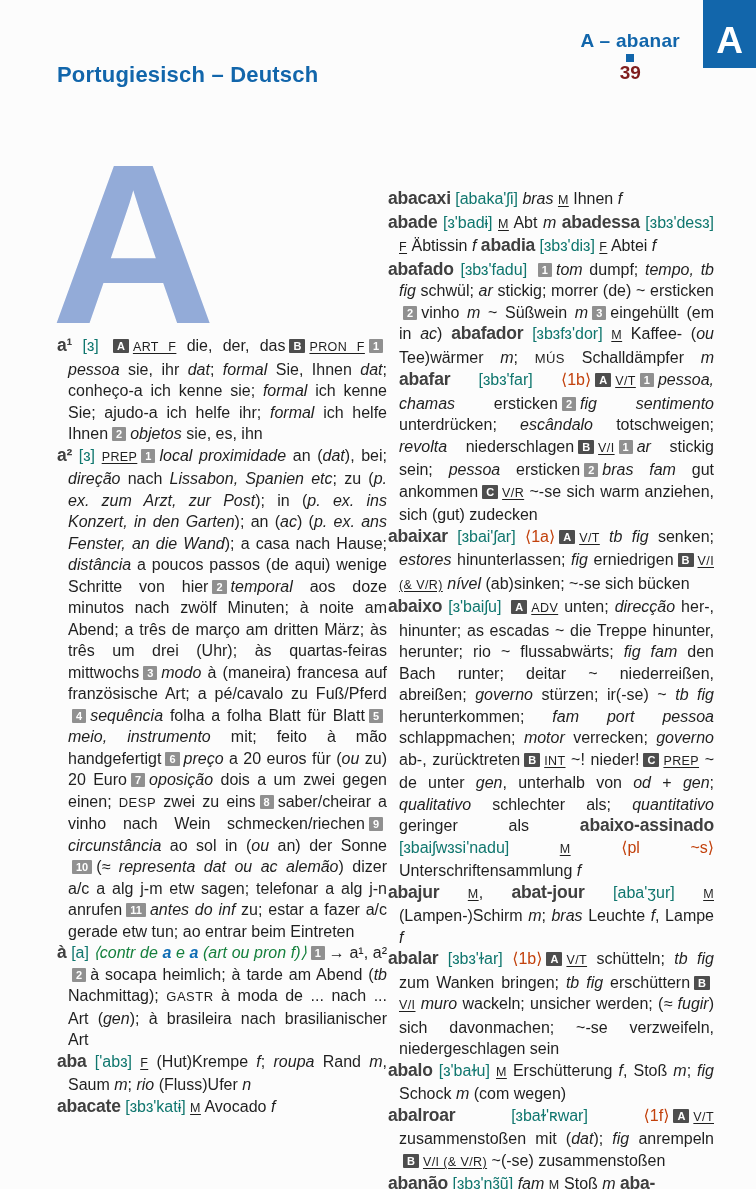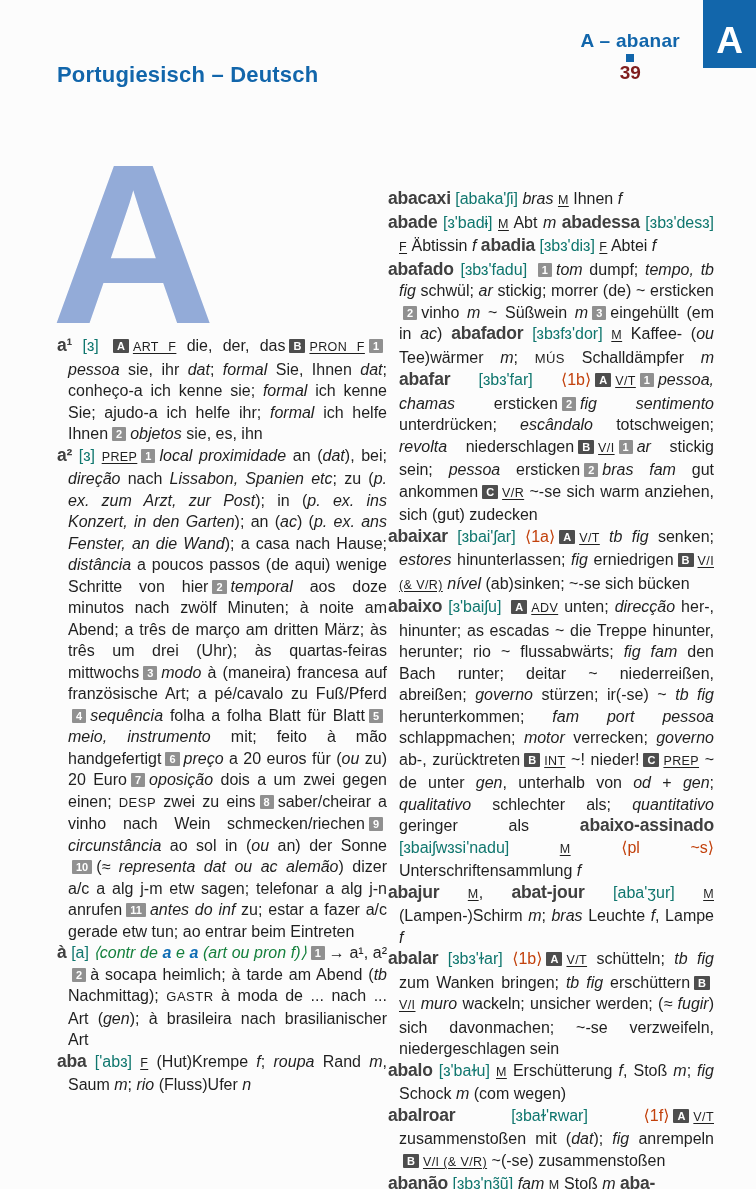--- a/index.html
+++ b/index.html
@@ -77,20 +77,21 @@
 
   <h1 class="title">Portugiesisch – Deutsch</h1>
 
   <div class="col col-left">
     <div class="dropcap">A</div>
     <div class="entries" id="col-left-entries">
         <p class="entry"><span class="s-hw">a¹</span><span class="s-ph"> [ɜ] </span><span class="s-boxA">A</span><span class="s-lbl">ART F</span><span class="s-pl"> die, der, das</span><span class="s-boxA">B</span><span class="s-lbl">PRON F</span><span class="s-boxN">1</span><span class="s-it">pessoa</span><span class="s-pl"> sie, ihr </span><span class="s-it">dat</span><span class="s-pl">; </span><span class="s-it">formal</span><span class="s-pl"> Sie, Ihnen </span><span class="s-it">dat</span><span class="s-pl">; </span><span class="s-b">conheço-a</span><span class="s-pl"> ich kenne sie; </span><span class="s-it">formal</span><span class="s-pl"> ich kenne Sie; </span><span class="s-b">ajudo-a</span><span class="s-pl"> ich helfe ihr; </span><span class="s-it">formal</span><span class="s-pl"> ich helfe Ihnen</span><span class="s-boxN">2</span><span class="s-it">objetos</span><span class="s-pl"> sie, es, ihn</span></p>
         <p class="entry"><span class="s-hw">a²</span><span class="s-ph"> [ɜ] </span><span class="s-lbl">PREP</span><span class="s-boxN">1</span><span class="s-it">local proximidade</span><span class="s-b"> an</span><span class="s-pl"> (</span><span class="s-it">dat</span><span class="s-pl">), bei; </span><span class="s-it">direção</span><span class="s-b"> nach</span><span class="s-it"> Lissabon, Spanien etc</span><span class="s-pl">; </span><span class="s-b">zu</span><span class="s-pl"> (</span><span class="s-it">p. ex. zum Arzt, zur Post</span><span class="s-pl">); </span><span class="s-b">in</span><span class="s-pl"> (</span><span class="s-it">p. ex. ins Konzert, in den Garten</span><span class="s-pl">); </span><span class="s-b">an</span><span class="s-pl"> (</span><span class="s-it">ac</span><span class="s-pl">) (</span><span class="s-it">p. ex. ans Fenster, an die Wand</span><span class="s-pl">); </span><span class="s-b">a casa</span><span class="s-pl"> nach Hause; </span><span class="s-it">distância</span><span class="s-b"> a poucos passos (de aqui)</span><span class="s-pl"> wenige Schritte von hier</span><span class="s-boxN">2</span><span class="s-it">temporal</span><span class="s-b"> aos doze minutos</span><span class="s-pl"> nach zwölf Minuten; </span><span class="s-b">à noite</span><span class="s-pl"> am Abend; </span><span class="s-b">a três de março</span><span class="s-pl"> am dritten März; </span><span class="s-b">às três</span><span class="s-pl"> um drei (Uhr); </span><span class="s-b">às quartas-feiras</span><span class="s-pl"> mittwochs</span><span class="s-boxN">3</span><span class="s-it">modo</span><span class="s-b"> à (maneira) francesa</span><span class="s-pl"> auf französische Art; </span><span class="s-b">a pé/cavalo</span><span class="s-pl"> zu Fuß/Pferd</span><span class="s-boxN">4</span><span class="s-it">sequência</span><span class="s-b"> folha a folha</span><span class="s-pl"> Blatt für Blatt</span><span class="s-boxN">5</span><span class="s-it">meio, instrumento</span><span class="s-pl"> mit; </span><span class="s-b">feito à mão</span><span class="s-pl"> handgefertigt</span><span class="s-boxN">6</span><span class="s-it">preço</span><span class="s-b"> a 20 euros</span><span class="s-pl"> für (</span><span class="s-it">ou</span><span class="s-pl"> zu) 20 Euro</span><span class="s-boxN">7</span><span class="s-it">oposição</span><span class="s-b"> dois a um</span><span class="s-pl"> zwei gegen einen; </span><span class="s-sc">DESP</span><span class="s-pl"> zwei zu eins</span><span class="s-boxN">8</span><span class="s-b">saber/cheirar a vinho</span><span class="s-pl"> nach Wein schmecken/riechen</span><span class="s-boxN">9</span><span class="s-it">circunstância</span><span class="s-b"> ao sol</span><span class="s-pl"> in (</span><span class="s-it">ou</span><span class="s-pl"> an) der Sonne</span><span class="s-boxN">10</span><span class="s-pl">(</span><span class="s-it">≈ representa dat ou ac alemão</span><span class="s-pl">) </span><span class="s-b">dizer a/c a alg</span><span class="s-pl"> j-m etw sagen; </span><span class="s-b">telefonar a alg</span><span class="s-pl"> j-n anrufen</span><span class="s-boxN">11</span><span class="s-it">antes do inf</span><span class="s-pl"> zu; </span><span class="s-b">estar a fazer a/c</span><span class="s-pl"> gerade etw tun; </span><span class="s-b">ao entrar</span><span class="s-pl"> beim Eintreten</span></p>
         <p class="entry"><span class="s-hw">à</span><span class="s-ph"> [a] </span><span class="s-bi">⟨contr de </span><span class="s-bib">a</span><span class="s-bi"> e </span><span class="s-bib">a</span><span class="s-bi"> (art ou pron f)⟩</span><span class="s-boxN">1</span><span class="s-pl">→ a¹, a²</span><span class="s-boxN">2</span><span class="s-b">à socapa</span><span class="s-pl"> heimlich; </span><span class="s-b">à tarde</span><span class="s-pl"> am Abend (</span><span class="s-it">tb</span><span class="s-pl"> Nachmittag); </span><span class="s-sc">GASTR</span><span class="s-b"> à moda de ...</span><span class="s-pl"> nach ... Art (</span><span class="s-it">gen</span><span class="s-pl">); </span><span class="s-b">à brasileira</span><span class="s-pl"> nach brasilianischer Art</span></p>
         <p class="entry"><span class="s-hw">aba</span><span class="s-ph"> ['abɜ] </span><span class="s-lbl">F</span><span class="s-pl"> (Hut)Krempe </span><span class="s-it">f</span><span class="s-pl">; </span><span class="s-it">roupa</span><span class="s-pl"> Rand </span><span class="s-it">m</span><span class="s-pl">, Saum </span><span class="s-it">m</span><span class="s-pl">; </span><span class="s-it">rio</span><span class="s-pl"> (Fluss)Ufer </span><span class="s-it">n</span></p>
+        <p class="entry"><span class="s-hw">abacate</span><span class="s-ph"> [ɜbɜ'katɨ] </span><span class="s-lbl">M</span><span class="s-pl"> Avocado </span><span class="s-it">f</span></p>
       </div>
   </div>
 
   <div class="col col-right">
     <div class="entries" id="col-right-entries">
         <p class="entry"><span class="s-hw">abacaxi</span><span class="s-ph"> [abaka'ʃi] </span><span class="s-it">bras </span><span class="s-lbl">M</span><span class="s-pl"> Ihnen </span><span class="s-it">f</span></p>
         <p class="entry"><span class="s-hw">abade</span><span class="s-ph"> [ɜ'badɨ] </span><span class="s-lbl">M</span><span class="s-pl"> Abt </span><span class="s-it">m </span><span class="s-hw">abadessa</span><span class="s-ph"> [ɜbɜ'desɜ] </span><span class="s-lbl">F</span><span class="s-pl"> Äbtissin </span><span class="s-it">f </span><span class="s-hw">abadia</span><span class="s-ph"> [ɜbɜ'diɜ] </span><span class="s-lbl">F</span><span class="s-pl"> Abtei </span><span class="s-it">f</span></p>
         <p class="entry"><span class="s-hw">abafado</span><span class="s-ph"> [ɜbɜ'fadu] </span><span class="s-boxN">1</span><span class="s-it">tom</span><span class="s-pl"> dumpf; </span><span class="s-it">tempo, tb fig</span><span class="s-pl"> schwül; </span><span class="s-it">ar</span><span class="s-pl"> stickig; </span><span class="s-b">morrer (de) ~</span><span class="s-pl"> ersticken</span><span class="s-boxN">2</span><span class="s-b">vinho</span><span class="s-it"> m</span><span class="s-b"> ~</span><span class="s-pl"> Süßwein </span><span class="s-it">m</span><span class="s-boxN">3</span><span class="s-pl">eingehüllt (</span><span class="s-b">em</span><span class="s-pl"> in </span><span class="s-it">ac</span><span class="s-pl">) </span><span class="s-hw">abafador</span><span class="s-ph"> [ɜbɜfɜ'dor] </span><span class="s-lbl">M</span><span class="s-pl"> Kaffee- (</span><span class="s-it">ou</span><span class="s-pl"> Tee)wärmer </span><span class="s-it">m</span><span class="s-pl">; </span><span class="s-sc">MÚS</span><span class="s-pl"> Schalldämpfer </span><span class="s-it">m </span><span class="s-hw">abafar</span><span class="s-ph"> [ɜbɜ'far] </span><span class="s-blue">⟨1b⟩</span><span class="s-boxA">A</span><span class="s-lbl">V/T</span><span class="s-boxN">1</span><span class="s-it">pessoa, chamas</span><span class="s-pl"> ersticken</span><span class="s-boxN">2</span><span class="s-it">fig sentimento</span><span class="s-pl"> unterdrücken; </span><span class="s-it">escândalo</span><span class="s-pl"> totschweigen; </span><span class="s-it">revolta</span><span class="s-pl"> niederschlagen</span><span class="s-boxA">B</span><span class="s-lbl">V/I</span><span class="s-boxN">1</span><span class="s-it">ar</span><span class="s-pl"> stickig sein; </span><span class="s-it">pessoa</span><span class="s-pl"> ersticken</span><span class="s-boxN">2</span><span class="s-it">bras fam</span><span class="s-pl"> gut ankommen</span><span class="s-boxA">C</span><span class="s-lbl">V/R</span><span class="s-b"> ~-se</span><span class="s-pl"> sich warm anziehen, sich (gut) zudecken</span></p>
         <p class="entry"><span class="s-hw">abaixar</span><span class="s-ph"> [ɜbai'ʃar] </span><span class="s-blue">⟨1a⟩</span><span class="s-boxA">A</span><span class="s-lbl">V/T</span><span class="s-it"> tb fig</span><span class="s-pl"> senken; </span><span class="s-it">estores</span><span class="s-pl"> hinunterlassen; </span><span class="s-it">fig</span><span class="s-pl"> erniedrigen</span><span class="s-boxA">B</span><span class="s-lbl">V/I (&amp; V/R)</span><span class="s-it"> nível</span><span class="s-pl"> (ab)sinken; </span><span class="s-b">~-se</span><span class="s-pl"> sich bücken</span></p>
         <p class="entry"><span class="s-hw">abaixo</span><span class="s-ph"> [ɜ'baiʃu] </span><span class="s-boxA">A</span><span class="s-lbl">ADV</span><span class="s-pl"> unten; </span><span class="s-it">direcção</span><span class="s-pl"> her-, hinunter; </span><span class="s-b">as escadas ~</span><span class="s-pl"> die Treppe hinunter, herunter; </span><span class="s-b">rio ~</span><span class="s-pl"> flussabwärts; </span><span class="s-it">fig fam</span><span class="s-pl"> den Bach runter; </span><span class="s-b">deitar ~</span><span class="s-pl"> niederreißen, abreißen; </span><span class="s-it">governo</span><span class="s-pl"> stürzen; </span><span class="s-b">ir(-se) ~</span><span class="s-it"> tb fig</span><span class="s-pl"> herunterkommen; </span><span class="s-it">fam port pessoa</span><span class="s-pl"> schlappmachen; </span><span class="s-it">motor</span><span class="s-pl"> verrecken; </span><span class="s-it">governo</span><span class="s-pl"> ab-, zurücktreten</span><span class="s-boxA">B</span><span class="s-lbl">INT</span><span class="s-b"> ~!</span><span class="s-pl"> nieder!</span><span class="s-boxA">C</span><span class="s-lbl">PREP</span><span class="s-b"> ~ de</span><span class="s-pl"> unter </span><span class="s-it">gen</span><span class="s-pl">, unterhalb von </span><span class="s-it">od</span><span class="s-pl"> + </span><span class="s-it">gen</span><span class="s-pl">; </span><span class="s-it">qualitativo</span><span class="s-pl"> schlechter als; </span><span class="s-it">quantitativo</span><span class="s-pl"> geringer als </span><span class="s-hw">abaixo-assinado</span><span class="s-ph"> [ɜbaiʃwɜsi'nadu] </span><span class="s-lbl">M</span><span class="s-blue"> ⟨pl ~s⟩</span><span class="s-pl"> Unterschriftensammlung </span><span class="s-it">f</span></p>

